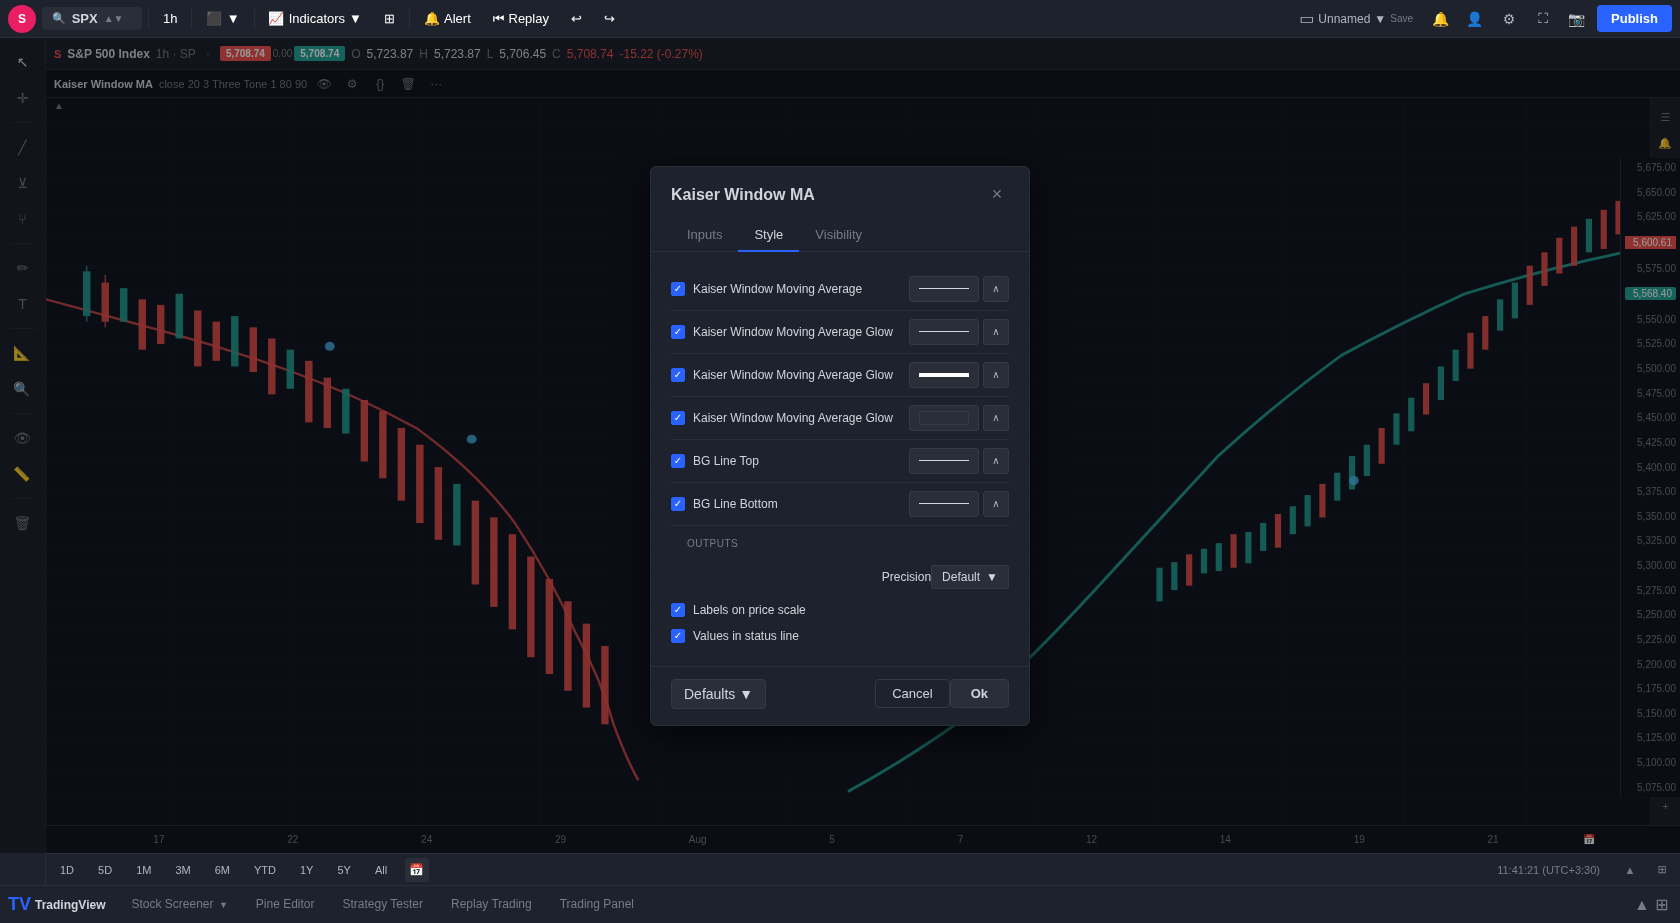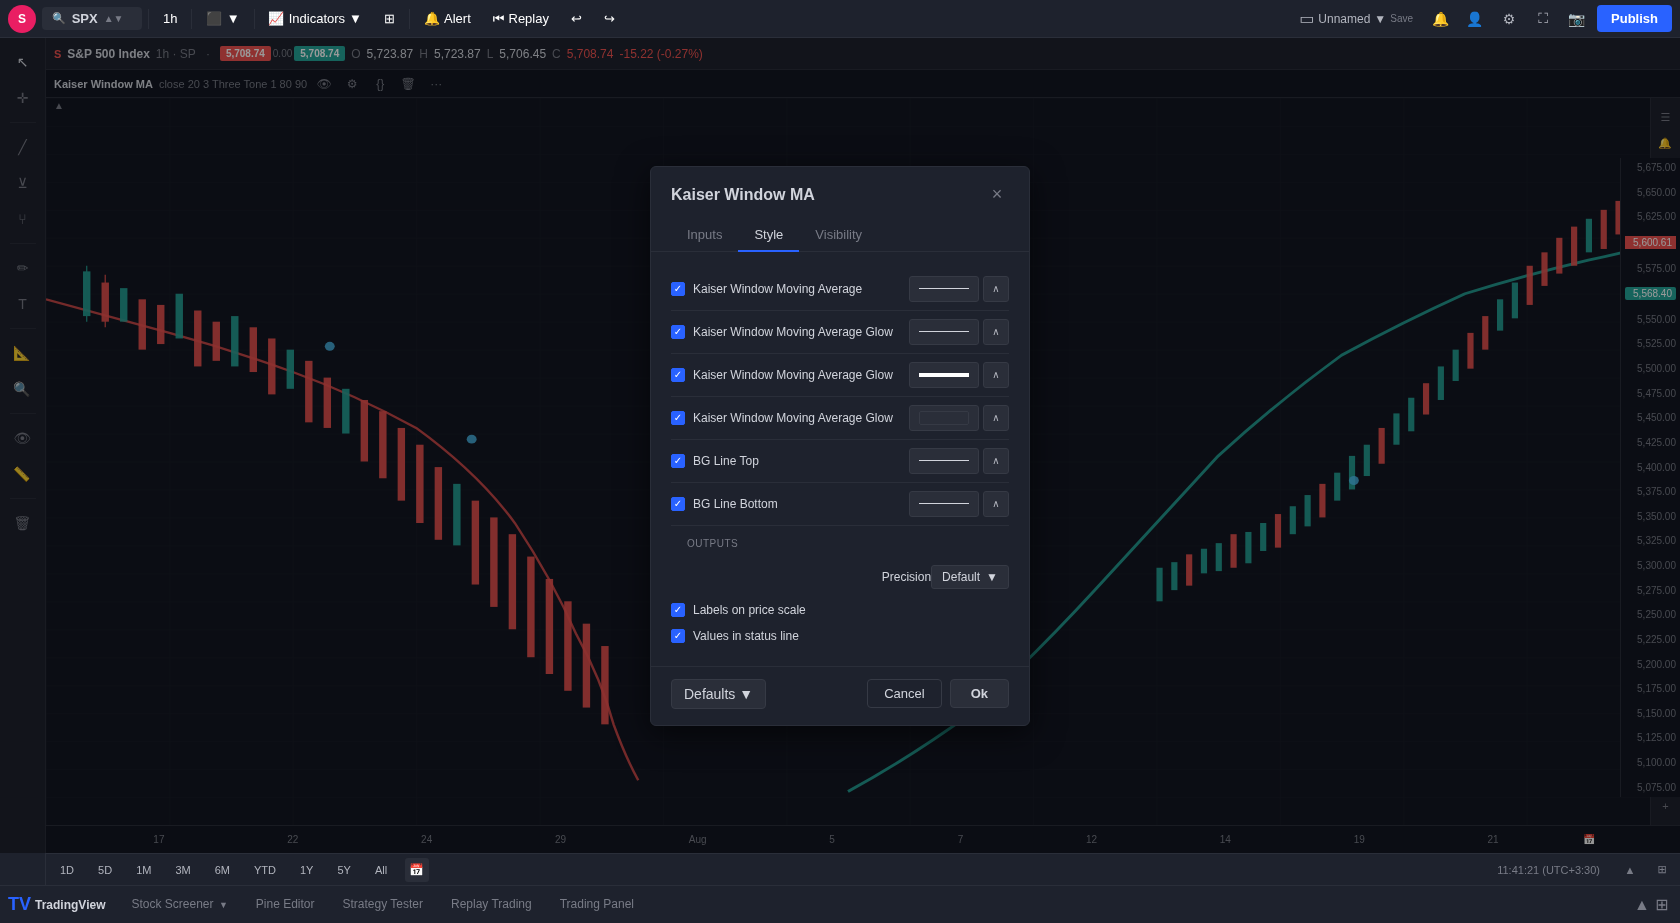--- a/index.html
+++ b/index.html
@@ -433,21 +433,21 @@
       align-items: center;
       gap: 4px;
       background: #2a2e39;
       border: 1px solid #363a45;
       border-radius: 4px;
       padding: 6px 12px;
       color: #d1d4dc;
       font-size: 14px;
       cursor: pointer;
     }
-    .footer-right { display: flex; gap: 8px; }
+    .footer-right { display: flex; }
     .cancel-btn {
       background: transparent;
       border: 1px solid #363a45;
       border-radius: 4px;
       padding: 6px 16px;
       color: #d1d4dc;
       font-size: 13px;
       cursor: pointer;
     }
     .ok-btn {

